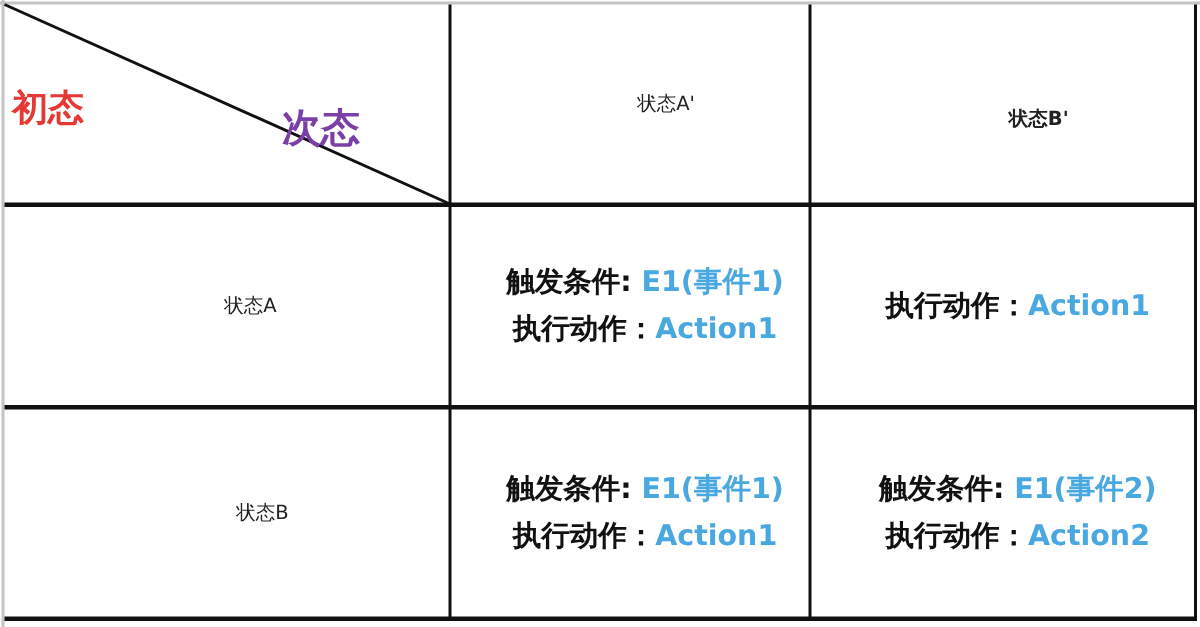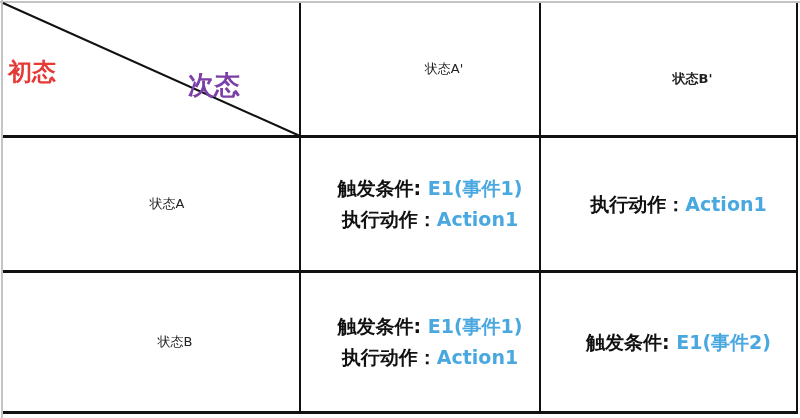--- a/index.html
+++ b/index.html
@@ -82,16 +82,19 @@
       <div>
         <span class="lbl">执行动作：</span><span class="val">Action1</span>
       </div>
     </div>
   </div>
   <div class="cell" style="left:541px; top:273px; width:255px; height:138px;">
     <div class="content">
       <div>
         <span class="lbl">触发条件: </span><span class="val">E1(事件2)</span>
       </div>
+      <div>
+        <span class="lbl">执行动作：</span><span class="val">Action2</span>
+      </div>
     </div>
   </div>
 
 </div>
 
 </body></html>

